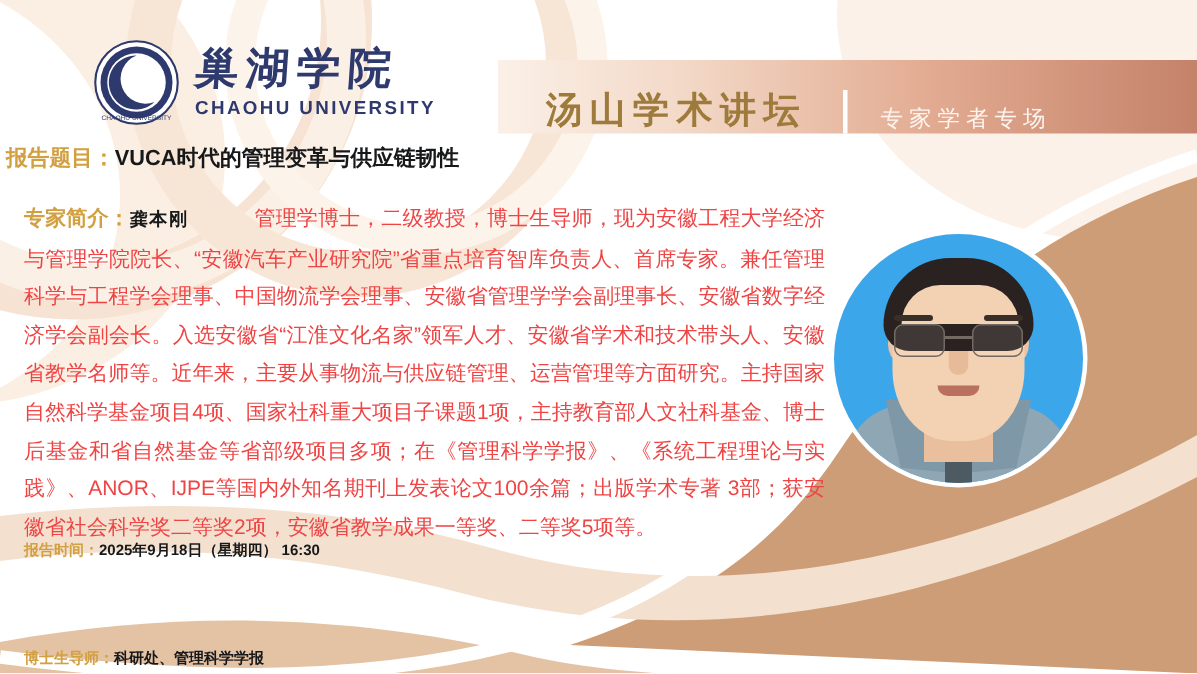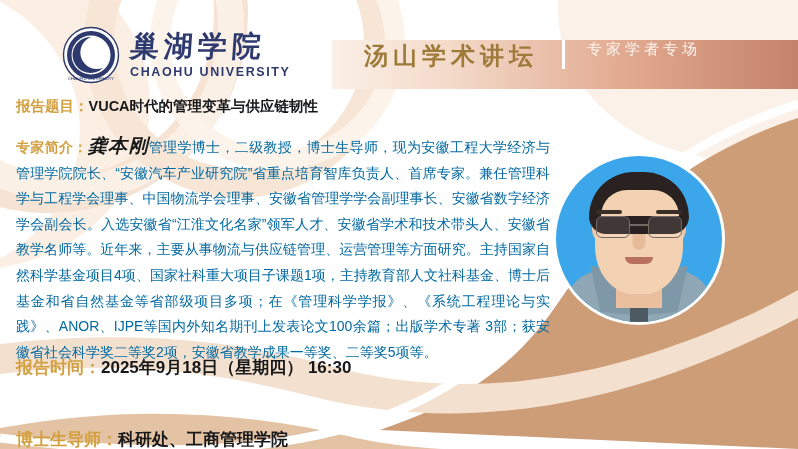--- a/index.html
+++ b/index.html
@@ -76,58 +76,58 @@
     transform:skewX(-4deg);
   }
   .univ-en{
     font-size:12.5px;font-weight:bold;color:#2e3a6e;
     letter-spacing:1.6px;margin-top:5px;
   }
 
   .titlebar{
     position:absolute;left:332px;top:40px;width:466px;height:49px;
     background:linear-gradient(90deg,#fbf0e7 0%,#f3d9c8 26%,#e2ab91 62%,#c4826a 100%);
-    display:flex;align-items:flex-start;
+    display:flex;align-items:flex-end;
   }
   .titlebar .main-title{
     margin-left:32px;
     font-size:24px;font-weight:bold;color:#9e7a3b;
     letter-spacing:5px;
     font-family:"Liberation Serif","DejaVu Serif",serif;
   }
   .titlebar .divider{
     width:3px;height:29px;background:#ffffff;margin-left:24px;
   }
   .titlebar .sub-title{
     margin-left:22px;
     font-size:15px;color:#fdf4ef;letter-spacing:4px;
     font-family:"Liberation Serif","DejaVu Serif",serif;
   }
 
   
   .label{color:#d2a041;font-weight:bold;}
   .row-title{
-    position:absolute;left:16px;top:96px;
+    position:absolute;left:4px;top:96px;
     font-size:14.5px;line-height:20px;white-space:nowrap;
   }
   .row-title .val{color:#17181a;font-weight:bold;}
 
   .bio{
     position:absolute;left:16px;top:133px;width:534px;
     font-size:14px;line-height:25.6px;color:#1b1c1e;
     text-align:justify;
   }
   .bio .name{
-    font-weight:bold;font-size:19px;color:#17181a;letter-spacing:1px;font-style:italic;
-  }
-  .bio .bio-text{color:#0369a1;}
+    font-weight:bold;font-size:12px;color:#17181a;letter-spacing:1px;
+  }
+  .bio .bio-text{color:#ef4444;margin-left:44px;}
 
   .meta{
     position:absolute;left:16px;
-    font-size:17px;line-height:20px;white-space:nowrap;
+    font-size:10px;line-height:20px;white-space:nowrap;
   }
   .meta .val{color:#17181a;font-weight:bold;}
   .meta-time{top:358px;}
   .meta-place{top:395px;}
   .meta-host{top:430px;}
 
   
   .portrait{
     position:absolute;left:556px;top:156px;width:166px;height:166px;
     border-radius:50%;
@@ -261,21 +261,21 @@
   </div>
 
   <div class="bio">
     <span class="label">专家简介：</span><span class="name">龚本刚</span><span class="bio-text">管理学博士，二级教授，博士生导师，现为安徽工程大学经济与管理学院院长、“安徽汽车产业研究院”省重点培育智库负责人、首席专家。兼任管理科学与工程学会理事、中国物流学会理事、安徽省管理学学会副理事长、安徽省数字经济学会副会长。入选安徽省“江淮文化名家”领军人才、安徽省学术和技术带头人、安徽省教学名师等。近年来，主要从事物流与供应链管理、运营管理等方面研究。主持国家自然科学基金项目4项、国家社科重大项目子课题1项，主持教育部人文社科基金、博士后基金和省自然基金等省部级项目多项；在《管理科学学报》、《系统工程理论与实践》、ANOR、IJPE等国内外知名期刊上发表论文100余篇；出版学术专著 3部；获安徽省社会科学奖二等奖2项，安徽省教学成果一等奖、二等奖5项等。</span>
   </div>
 
   <div class="meta meta-time">
     <span class="label">报告时间：</span><span class="val">2025年9月18日（星期四） 16:30</span>
   </div>
   <div class="meta meta-host">
-    <span class="label">博士生导师：</span><span class="val">科研处、工商管理学院</span>
+    <span class="label">博士生导师：</span><span class="val">科研处、管理科学学报</span>
   </div>
 
   <div class="portrait">
     <div class="shirt"></div>
     <div class="collar-l"></div>
     <div class="collar-r"></div>
     <div class="placket"></div>
     <div class="neck"></div>
     <div class="ear-l"></div>
     <div class="ear-r"></div>

